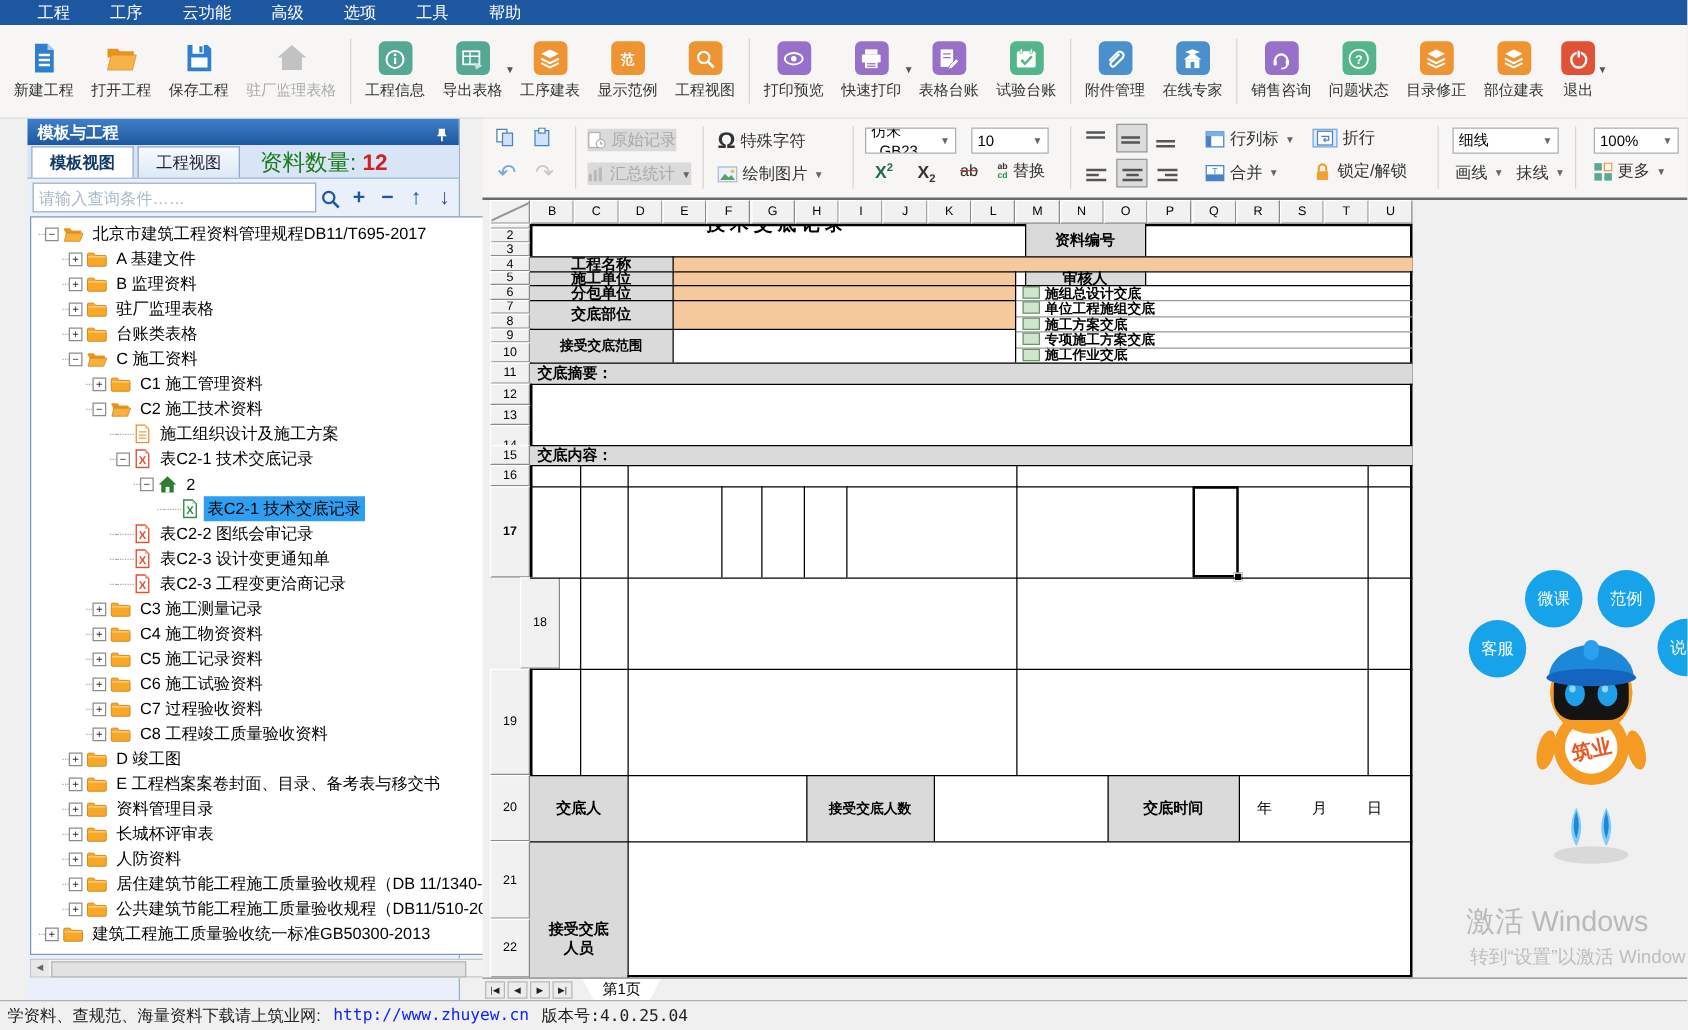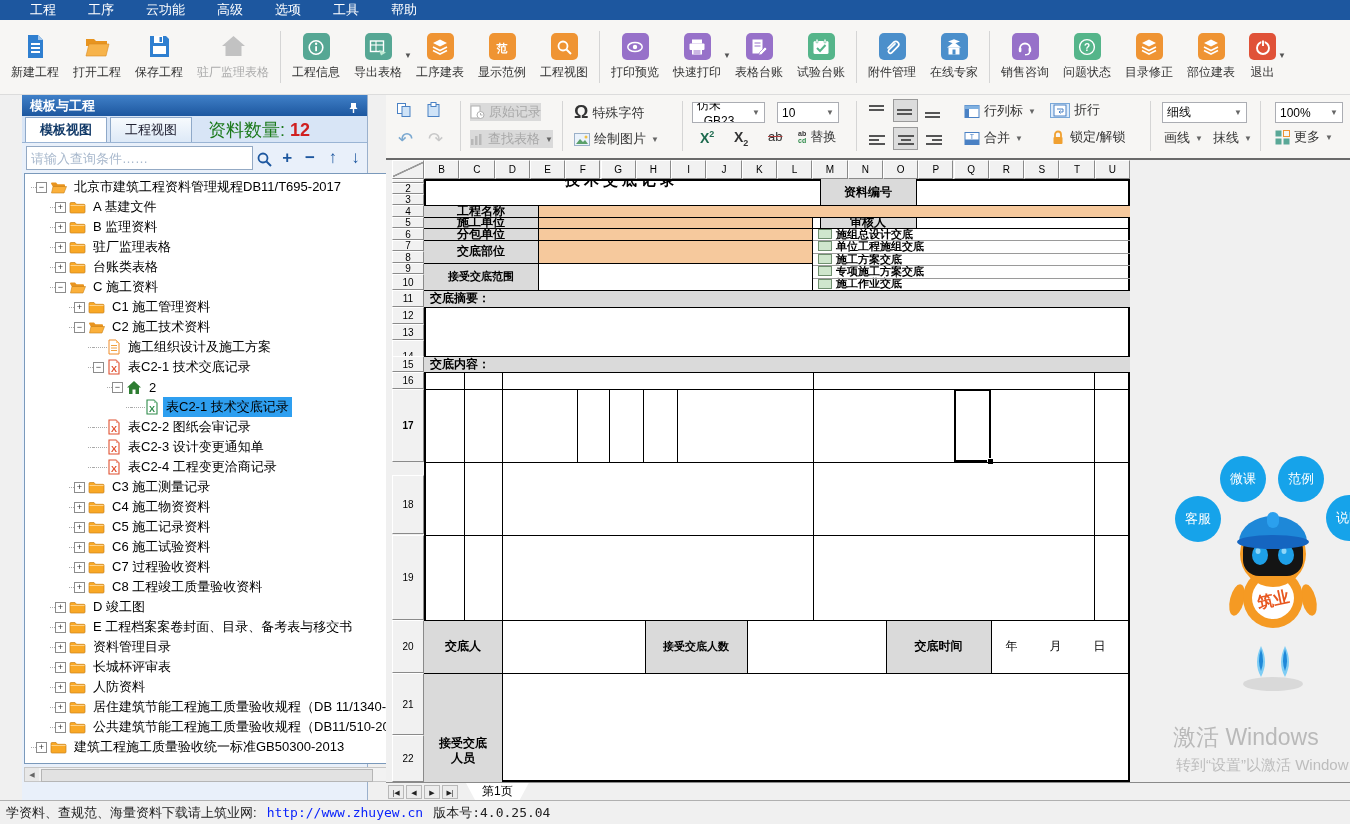--- a/index.html
+++ b/index.html
@@ -522,21 +522,21 @@
         <div class="titem" style="padding-left: 63px;">
           <span class="stub"></span>
           <span class="texp-blank"></span>
           <span class="ticon">
             <svg width="14" height="16">
               <path d="M2 1h7l3 3v11H2z" fill="#fff" stroke="#e05030" stroke-width="1.1"></path>
               <path d="M9 1l3 3H9z" fill="#f0a898"></path>
               <text x="7" y="12.5" font-size="9" font-weight="bold" fill="#e05030" text-anchor="middle">X</text>
             </svg>
           </span>
-          <span class="tlabel">表C2-4 工程变更洽商记录</span>
+          <span class="tlabel">表C2-3 工程变更洽商记录</span>
         </div>
         <div class="titem" style="padding-left: 44px;">
           <span class="stub"></span>
           <span class="texp">+</span>
           <span class="ticon">
             <svg width="17" height="15">
               <path d="M1 3.5Q1 2.5 2 2.5h4l1.5 1.8H15q1 0 1 1V12q0 1-1 1H2q-1 0-1-1z" fill="#f9a825" stroke="#c8811a" stroke-width=".7"></path>
               <path d="M1.5 5.5h14" stroke="#fdd28a" stroke-width="1"></path>
             </svg>
           </span>
@@ -722,21 +722,21 @@
           <path d="M10.5 8v2h2" stroke="#b0b0b0" fill="none"></path>
         </svg>
       <span>原始记录</span>
     </div>
     <div class="fb gray" style="left:84px;top:35px;">
       <svg width="14" height="13">
           <rect x="1" y="6" width="2.5" height="6" fill="#b8b8b8"></rect>
           <rect x="5" y="3" width="2.5" height="9" fill="#b8b8b8"></rect>
           <rect x="9" y="1" width="2.5" height="11" fill="#b8b8b8"></rect>
         </svg>
-      <span>查找表格</span>
+      <span>汇总统计</span>
         <span class="dd">▼</span>
     </div>
     <div class="fsep" style="left:176px;"></div>
 
     <div class="fb" style="left:188px;top:7px;">
       <span class="glyph-ic" style="font-size:18px;font-weight:bold;">Ω</span>
       <span>特殊字符</span>
     </div>
     <div class="fb" style="left:188px;top:35px;">
       <svg width="16" height="13">
@@ -980,21 +980,21 @@
       <div class="rh" style="top: 91px; height: 12px;">8</div>
       <div class="rh" style="top: 103px; height: 11px;">9</div>
       <div class="rh" style="top: 114px; height: 16px;">10</div>
       <div class="rh" style="top: 130px; height: 17px;">11</div>
       <div class="rh" style="top: 147px; height: 17px;">12</div>
       <div class="rh" style="top: 164px; height: 16px;">13</div>
       <div class="rh" style="top: 180px; height: 32px;">14</div>
       <div class="rh" style="top: 196px; height: 16px;">15</div>
       <div class="rh" style="top: 212px; height: 17px;">16</div>
       <div class="rh bold" style="top: 229px; height: 73px;">17</div>
-      <div class="rh" style="top: 315px; height: 59px;">18</div>
+      <div class="rh" style="top: 302px; height: 73px; margin-left: 24px;">18</div>
       <div class="rh" style="top: 375px; height: 85px;">19</div>
       <div class="rh" style="top: 460px; height: 53px;">20</div>
       <div class="rh" style="top: 513px; height: 62px;">21</div>
       <div class="rh" style="top: 575px; height: 47px;">22</div>
       <div class="optbox" style="left: 432px; top: 69px;"></div>
       <div class="opt" style="left: 450px; top: 68px; height: 12.4px;">施组总设计交底</div>
       <div class="optbox" style="left: 432px; top: 81.4px;"></div>
       <div class="opt" style="left: 450px; top: 80.4px; height: 12.4px;">单位工程施组交底</div>
       <div class="optbox" style="left: 432px; top: 93.8px;"></div>
       <div class="opt" style="left: 450px; top: 92.8px; height: 12.4px;">施工方案交底</div>

